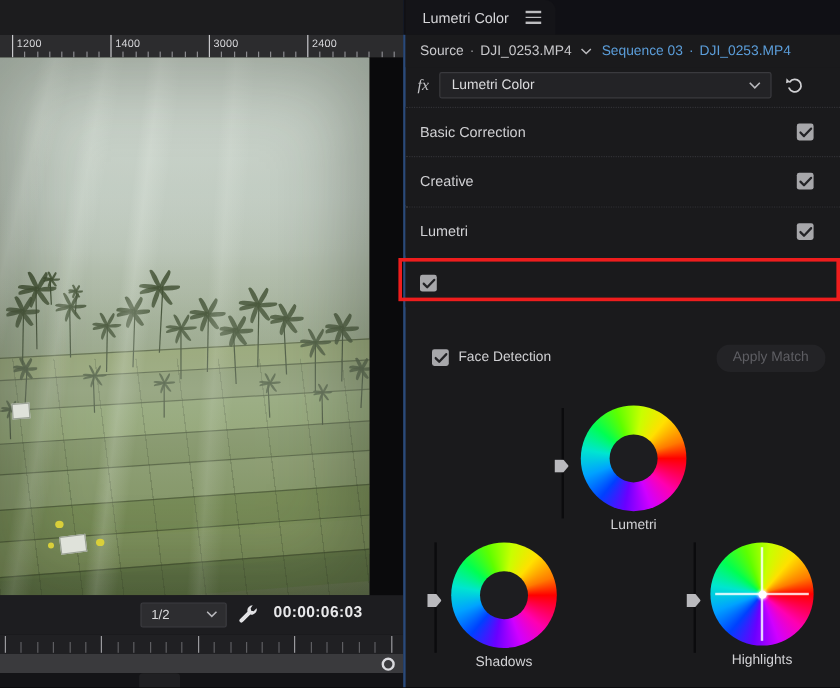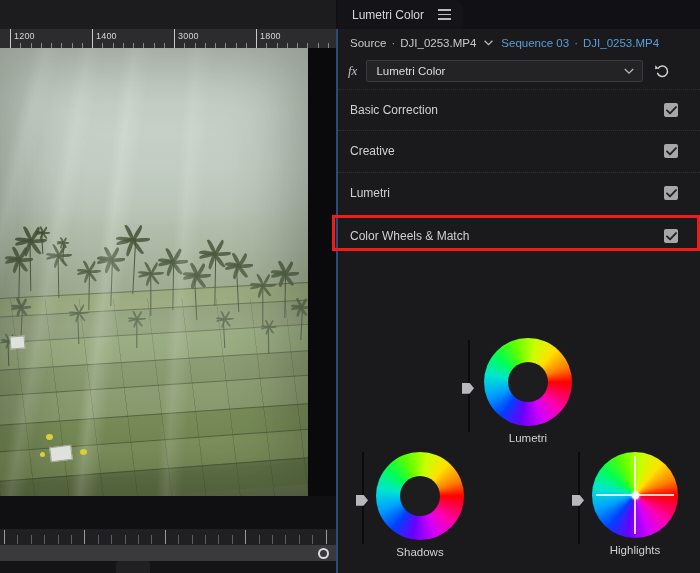--- a/index.html
+++ b/index.html
@@ -165,21 +165,21 @@
     <div id="mon-topblank"></div>
 
     <div id="mon-ruler">
         <div class="rk-major" style="left: 10px;"></div>
         <div class="rk-label" style="left: 14px;">1200</div>
         <div class="rk-major" style="left: 92px;"></div>
         <div class="rk-label" style="left: 96px;">1400</div>
         <div class="rk-major" style="left: 174px;"></div>
         <div class="rk-label" style="left: 178px;">3000</div>
         <div class="rk-major" style="left: 256px;"></div>
-        <div class="rk-label" style="left: 260px;">1800</div>
+        <div class="rk-label" style="left: 260px;">2400</div>
         <div class="rk-minor" style="left: 20px;"></div>
         <div class="rk-minor" style="left: 31px;"></div>
         <div class="rk-minor" style="left: 41px;"></div>
         <div class="rk-minor" style="left: 51px;"></div>
         <div class="rk-minor" style="left: 61px;"></div>
         <div class="rk-minor" style="left: 72px;"></div>
         <div class="rk-minor" style="left: 82px;"></div>
         <div class="rk-minor" style="left: 102px;"></div>
         <div class="rk-minor" style="left: 113px;"></div>
         <div class="rk-minor" style="left: 123px;"></div>
@@ -487,20 +487,34 @@
       <div class="v-layer" id="v-mistlow"></div>
       <div class="v-layer" id="v-vig"></div>
       <div class="hut" style="left:10px; top:288px; width:15px; height:13px; transform:rotate(-4deg);"></div>
       <div class="hut" style="left:50px; top:398px; width:22px; height:15px; transform:rotate(-7deg);"></div>
       <div class="flower" style="left:46px; top:386px; width:7px; height:6px;"></div>
       <div class="flower" style="left:80px; top:401px; width:7px; height:6px;"></div>
       <div class="flower" style="left:40px; top:404px; width:5px; height:5px;"></div>
     </div>
     <div id="mon-right-gutter"></div>
 
+    <div id="mon-bottombar">
+      <div id="zoom-select">
+        <span>1/2</span>
+        <svg id="zoom-chev" width="9" height="6" viewBox="0 0 9 6">
+          <path d="M0.6 0.8 L4.5 4.6 L8.4 0.8" fill="none" stroke="#b9b9bd" stroke-width="1.3"></path>
+        </svg>
+      </div>
+      <div id="wrench-btn">
+        <svg width="20" height="20" viewBox="0 0 20 20">
+          <path d="M13.6 2.4a4.4 4.4 0 0 0-4.4 5.3L3.1 13.8a1.7 1.7 0 1 0 2.4 2.4l6.1-6.1a4.4 4.4 0 0 0 5.3-5.3l-2.5 2.5-2.1-.4-.4-2.1z" fill="#e2e2e5"></path>
+        </svg>
+      </div>
+      <div id="timecode">00:00:06:03</div>
+    </div>
 
     <div id="mon-timeruler">
         <div class="tk-major" style="left: 4px;"></div>
         <div class="tk-minor" style="left: 17px;"></div>
         <div class="tk-minor" style="left: 31px;"></div>
         <div class="tk-minor" style="left: 44px;"></div>
         <div class="tk-minor" style="left: 58px;"></div>
         <div class="tk-minor" style="left: 71px;"></div>
         <div class="tk-major" style="left: 84px;"></div>
         <div class="tk-minor" style="left: 98px;"></div>
@@ -593,32 +607,42 @@
         </div>
         <div class="section-row" style="top: 172px;">
           <span class="section-label">Lumetri</span>
           <span class="cbox">
             <svg width="11" height="9" viewBox="0 0 11 9">
               <path d="M1 4.4 L4 7.4 L10 1.1" fill="none" stroke="#232326" stroke-width="1.9" stroke-linecap="round" stroke-linejoin="round"></path>
             </svg>
           </span>
         </div>
         <div class="section-row" style="top: 215px;">
-          <span class="section-label">Color Wheels &amp; Match</span>
           <span class="cbox">
             <svg width="11" height="9" viewBox="0 0 11 9">
               <path d="M1 4.4 L4 7.4 L10 1.1" fill="none" stroke="#232326" stroke-width="1.9" stroke-linecap="round" stroke-linejoin="round"></path>
             </svg>
           </span>
         </div>
       </div>
 
     <div id="red-box" style="border-color: rgb(238, 29, 29);"></div>
 
 
+    <div id="fd-row">
+      <div id="fd-left">
+        <span class="cbox">
+          <svg width="11" height="9" viewBox="0 0 11 9">
+            <path d="M1 4.4 L4 7.4 L10 1.1" fill="none" stroke="#232326" stroke-width="1.9" stroke-linecap="round" stroke-linejoin="round"></path>
+          </svg>
+        </span>
+        <span id="fd-label">Face Detection</span>
+      </div>
+      <div id="btn-apply">Apply Match</div>
+    </div>
 
     <div id="wheels-host">
         <div class="wheel-slider" style="left: 126px; top: 340px; height: 92px; position: absolute;">
           <div class="track"></div>
           <div class="thumb" style="top: 42.84px;"></div>
         </div>
         <div class="wheel-group" style="left: 148px; top: 338px; width: 88px;">
           <div class="wheel" style="width: 88px; height: 88px; left: 0px; top: 0px;">
             <div class="hole" style="width: 40.48px; height: 40.48px; left: 23.76px; top: 23.76px;"></div>
           </div>

